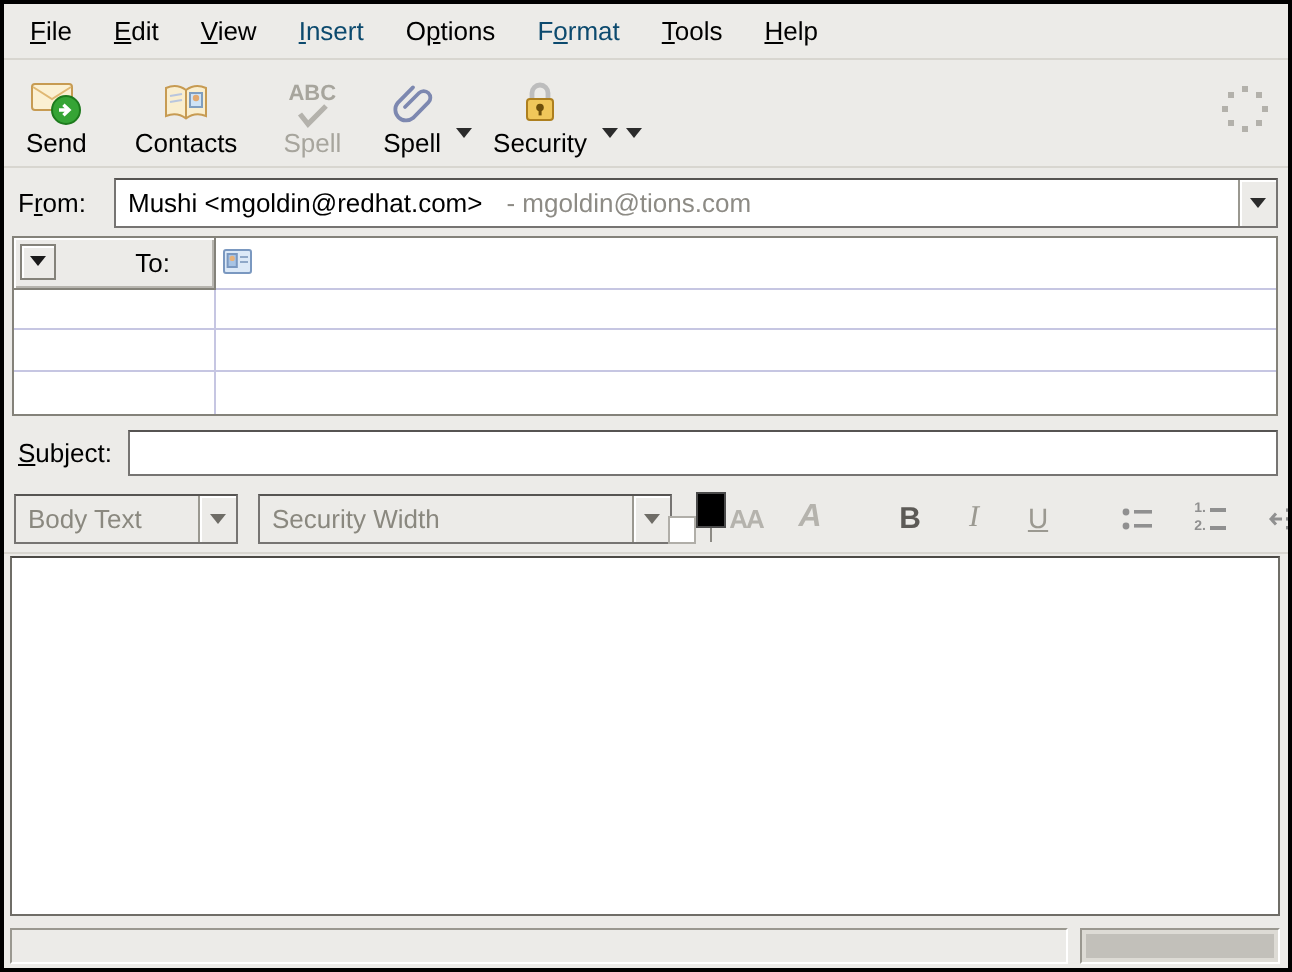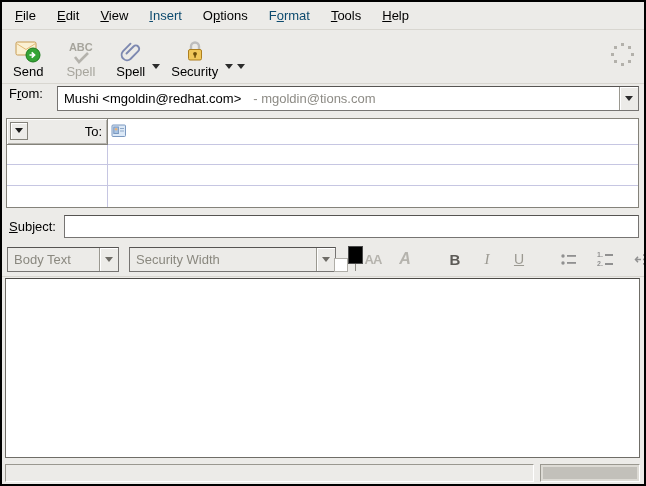--- a/index.html
+++ b/index.html
@@ -33,21 +33,21 @@
   .spell-abc { font-size:11px; font-weight:bold; color:#a7a59d; line-height:10px; text-align:center; }
   .throbber { margin-left:auto; position:relative; width:26px; height:26px; margin-top:8px; }
   .throbber span { position:absolute; width:3px; height:3px; background:#b3b1ab; }
   .throbber span:nth-child(1){left:11px;top:2px;}  .throbber span:nth-child(2){left:18px;top:5px;}
   .throbber span:nth-child(3){left:21px;top:12px;} .throbber span:nth-child(4){left:18px;top:19px;}
   .throbber span:nth-child(5){left:11px;top:22px;} .throbber span:nth-child(6){left:4px;top:19px;}
   .throbber span:nth-child(7){left:1px;top:12px;}  .throbber span:nth-child(8){left:4px;top:5px;}
 
   
   .from-row { position:absolute; left:4px; right:5px; top:84px; height:30px;
-    display:flex; }
+    display:flex; align-items:center; }
   .from-label { width:51px; padding-left:3px; }
   .combo { flex:1; height:25px; display:flex; background:#ffffff;
     border:1px solid #767472; border-top-color:#565452; }
   .combo-text { flex:1; display:flex; align-items:center; padding:0 6px; gap:12px;
     white-space:nowrap; overflow:hidden; }
   .combo-secondary { color:#8d8b85; }
   .combo-btn { width:19px; background:#ECEBE8; border-left:1px solid #9a9890;
     box-shadow:inset 1px 1px 0 #fff; display:flex; align-items:center;
     justify-content:center; cursor:default; }
   .arrow-down { width:0; height:0; border:4px solid transparent; border-top:5px solid #2b2b2b; margin-top:4px; }
@@ -56,21 +56,21 @@
   .recipients { position:absolute; left:4px; right:5px; top:116px; height:90px;
     border:1px solid #84827a; background:#fff; display:flex; flex-direction:column; }
   .grid-header { display:flex; height:26px; }
   .hdr-left { width:101px; background:#ECEBE8; border-right:1px solid #84827a;
     border-bottom:1px solid #84827a; box-shadow:inset 1px 1px 0 #fff, inset -1px -1px 0 #b7b5af;
     display:flex; align-items:center; cursor:default; }
   .hdr-chevron { width:18px; height:18px; margin-left:3px; background:#ECEBE8;
     border:1px solid #84827a; box-shadow:inset 1px 1px 0 #fff;
     display:flex; align-items:center; justify-content:center; cursor:default; }
   .hdr-chevron .arrow-down { border-top-color:#1a1a1a; margin-top:3px; }
-  .hdr-label { flex:1; text-align:right; padding-right:5px; }
+  .hdr-label { flex:1; text-align:right; padding-right:22px; }
   .hdr-right { flex:1; background:#fff; border-bottom:1px solid #c6c6e2;
     display:flex; align-items:center; padding-left:3px; gap:3px; }
   .grid-row { display:flex; height:21px; background:#fff; }
   .grid-row .cell-left { width:101px; border-right:1px solid #c6c6e2; border-bottom:1px solid #c6c6e2; }
   .grid-row .cell-right { flex:1; border-bottom:1px solid #c6c6e2; }
   .grid-row:last-child .cell-left, .grid-row:last-child .cell-right { border-bottom:none; }
 
   
   .subject-row { position:absolute; left:4px; right:5px; top:210px; height:28px;
     display:flex; align-items:center; }
@@ -143,20 +143,33 @@
         <svg width="27" height="25" viewBox="0 0 27 25">
           <rect x="1" y="3" width="20" height="13" rx="1.5" fill="#fbf0d2" stroke="#c79b52"></rect>
           <path d="M1.5 4.5 L11 10.5 L20.5 4.5" fill="none" stroke="#e0b873"></path>
           <circle cx="18" cy="16" r="7" fill="#35a435" stroke="#1d7a1d"></circle>
           <path d="M14.5 16 h4.2 m-2 -2.6 l2.8 2.6 l-2.8 2.6" stroke="#ffffff" stroke-width="1.7" fill="none"></path>
         </svg>
       </span>
       <span class="tb-label">Send</span>
     </div>
 
+    <div class="tb-btn" style="margin-left:14px">
+      <span class="tb-icon">
+        <svg width="27" height="25" viewBox="0 0 27 25">
+          <path d="M3 5 C7 3.2 10 3.8 13 6 C16 3.8 19 3.2 23 5 L23 19 C19 17.4 16 18 13 20.2 C10 18 7 17.4 3 19 Z" fill="#f9eecf" stroke="#c79b52"></path>
+          <line x1="13" y1="6" x2="13" y2="20" stroke="#c79b52"></line>
+          <rect x="15" y="7.5" width="6" height="7" fill="#cfe3f5" stroke="#7f9ec0"></rect>
+          <circle cx="18" cy="10" r="1.6" fill="#e2a86e"></circle>
+          <line x1="5" y1="9" x2="11" y2="8" stroke="#b9c6de"></line>
+          <line x1="5" y1="12" x2="11" y2="11" stroke="#b9c6de"></line>
+        </svg>
+      </span>
+      <span class="tb-label">Contacts</span>
+    </div>
 
     <div class="tb-btn disabled" style="margin-left:13px">
       <span class="tb-icon">
         <span style="display:flex;flex-direction:column;align-items:center;">
           <span class="spell-abc">ABC</span>
           <svg width="18" height="12" viewBox="0 0 18 12">
               <path d="M3 5 l4 5 l9 -9" stroke="#b4b2ac" stroke-width="2.6" fill="none"></path>
             </svg>
         </span>
       </span>

